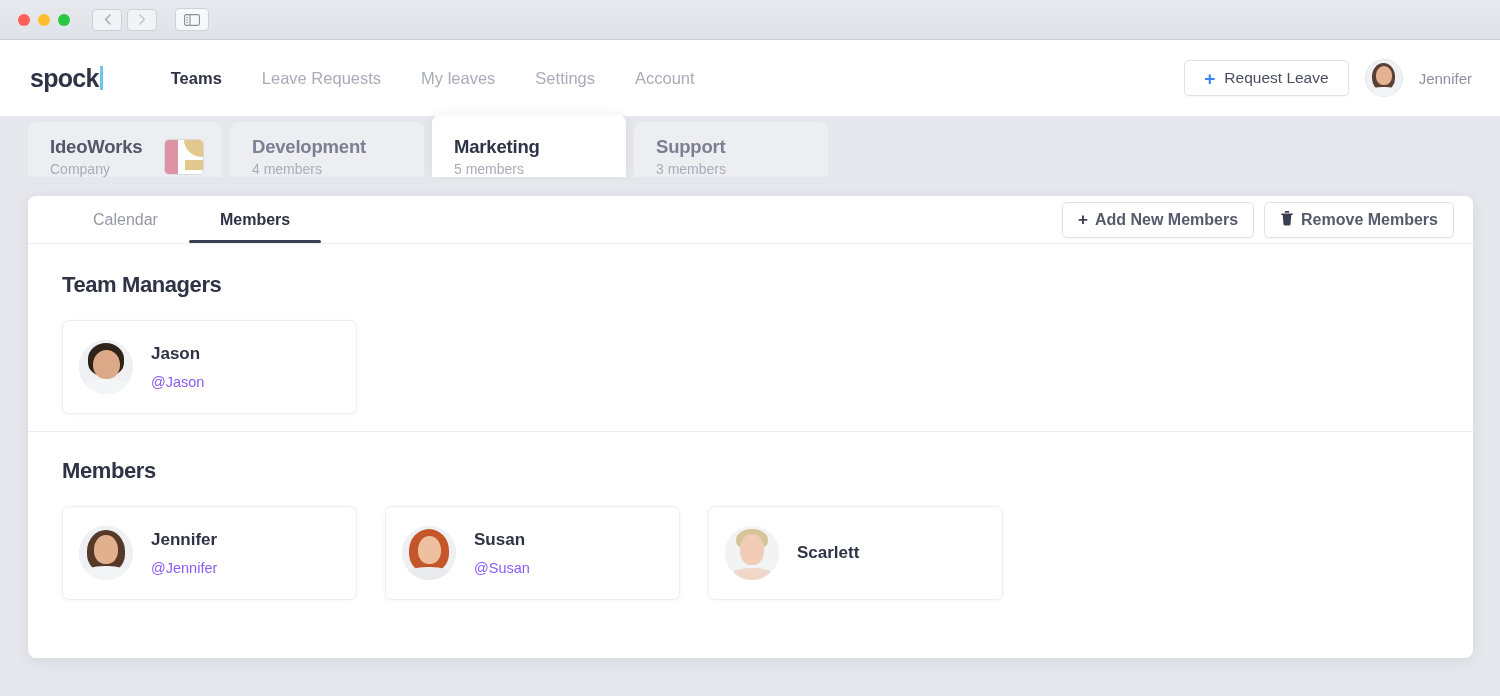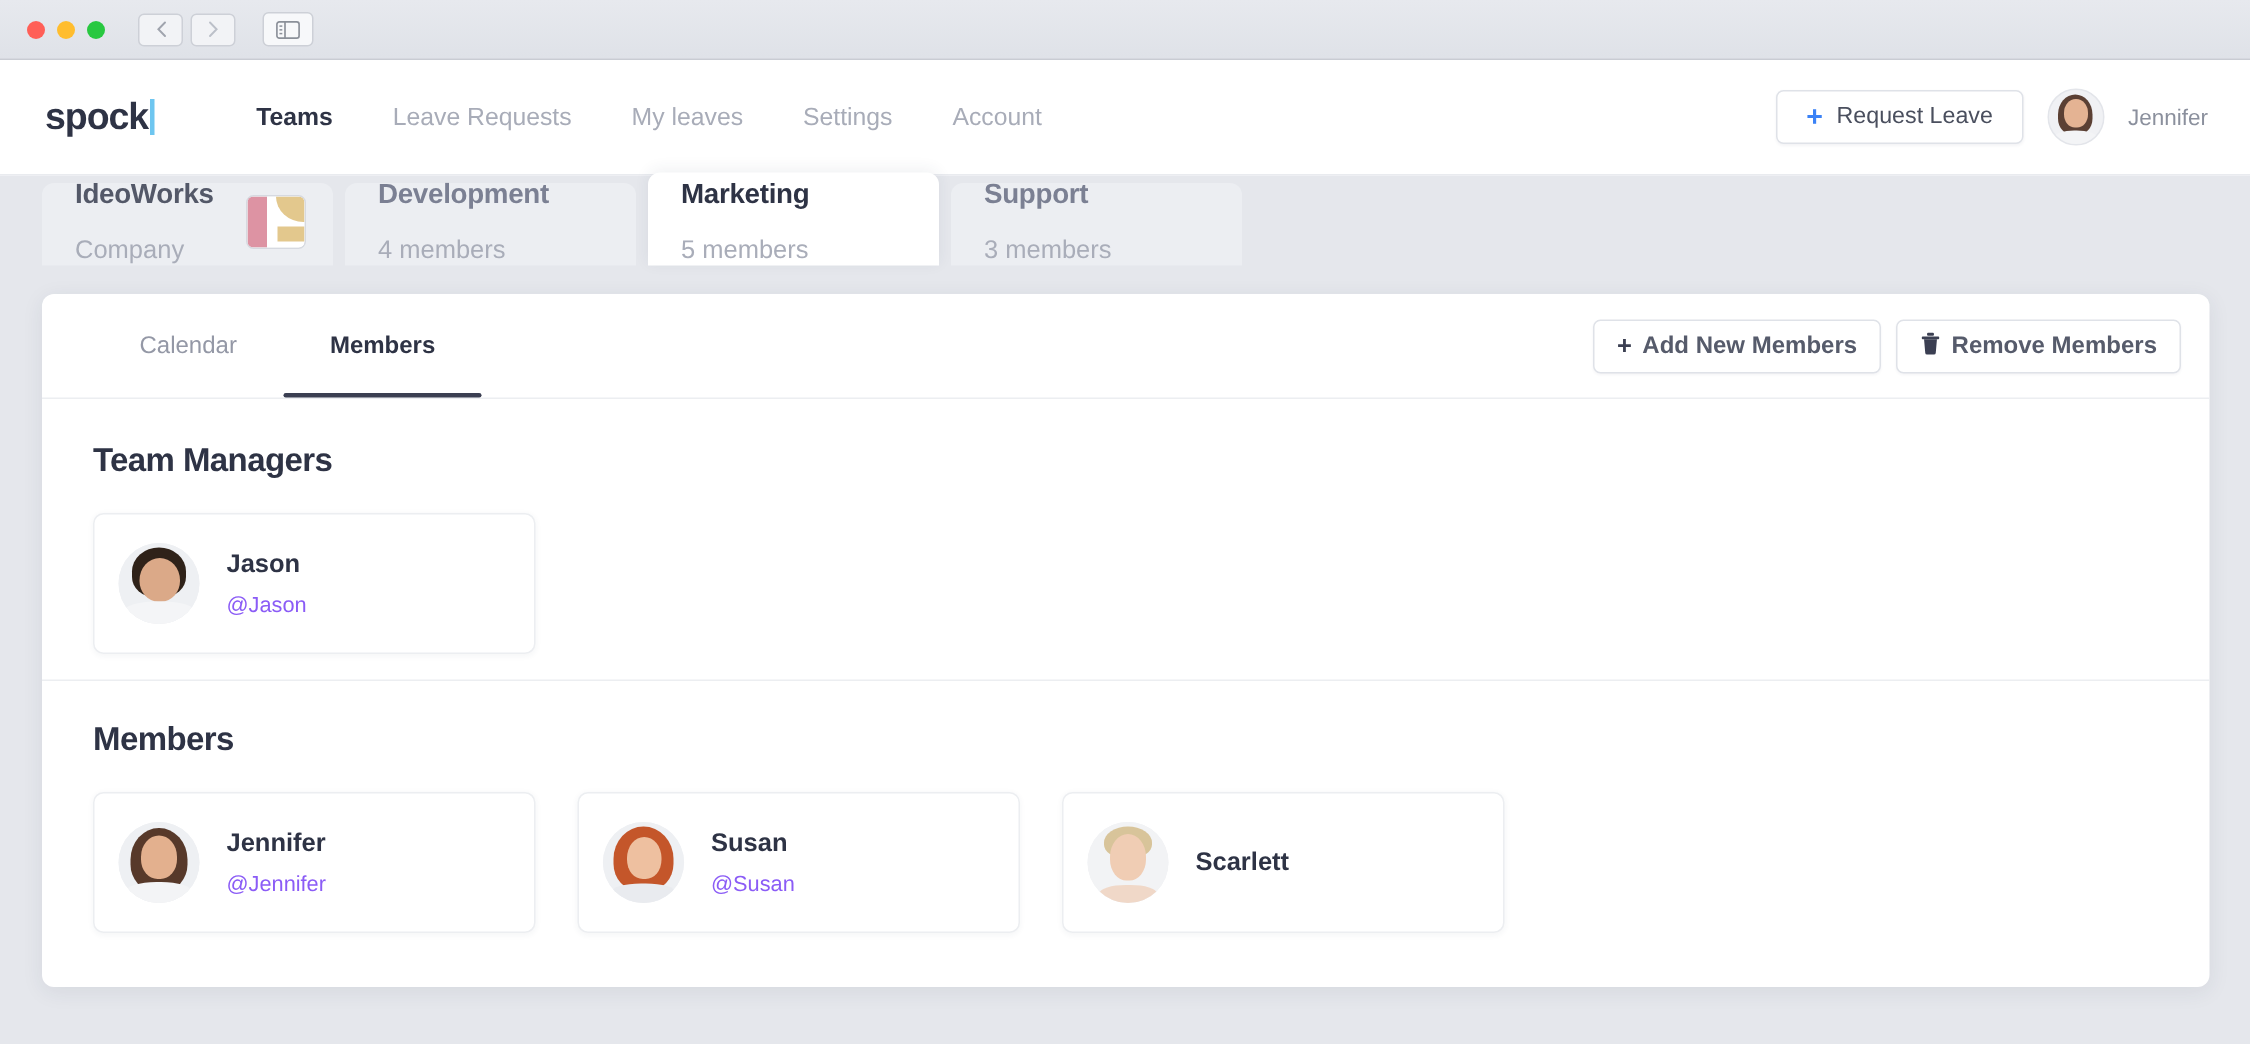--- a/index.html
+++ b/index.html
@@ -104,21 +104,21 @@
     background: #eceef2;
     border-radius: 8px 8px 0 0;
     padding: 11px 18px 0 22px;
     margin-right: 8px;
     display: flex; flex-direction: column; justify-content: flex-end;
     position: relative;
   }
   .team-tab .tname {
     font-size: 18.5px; font-weight: bold; color: #7b8093; letter-spacing: -.2px;
   }
-  .team-tab .tsub { font-size: 17px; color: #a9adb9; margin-top: 17px; }
+  .team-tab .tsub { font-size: 14px; color: #a9adb9; margin-top: 3px; }
   .team-tab.company { display: flex; flex-direction: column; }
   .team-tab.company .tname { color: #535868; }
   .company-row { display: flex; align-items: center; justify-content: space-between; }
   .logo-mark {
     width: 40px; height: 36px; border-radius: 5px;
     border: 1px solid #d6d9e0; overflow: hidden;
     display: flex; background: #fff; flex: none;
   }
   .lm-left { width: 34%; background: #dd93a3; }
   .lm-right { flex: 1; position: relative; background: #fff; }
@@ -141,21 +141,21 @@
   
   .content-card {
     position: absolute; left: 28px; top: 196px;
     width: 1445px; height: 462px;
     background: #fff;
     border-radius: 8px 8px 8px 8px;
     box-shadow: 0 3px 14px rgba(40,50,80,.08);
     z-index: 2;
   }
   .subtabs-row {
-    height: 70px; display: flex; align-items: center;
+    height: 48px; display: flex; align-items: center;
     border-bottom: 1px solid #eceef1;
     padding: 0 19px 0 34px;
     position: relative;
   }
   .subtabs { display: flex; height: 100%; align-items: center; gap: 0; }
   .subtab {
     height: 100%; display: flex; align-items: center;
     padding: 0 31px; font-size: 16px; color: #9498a6;
     position: relative;
   }

